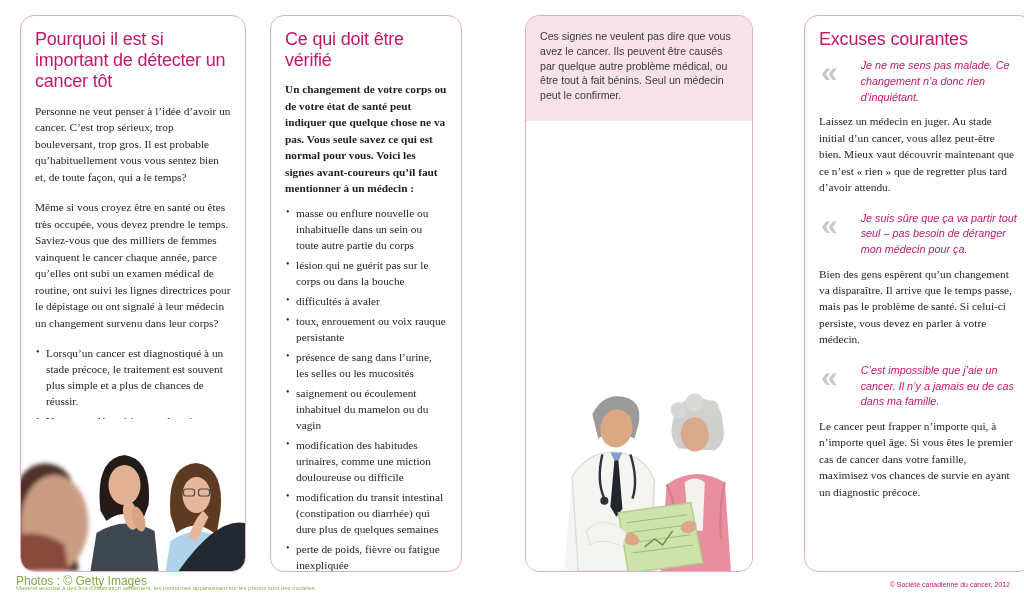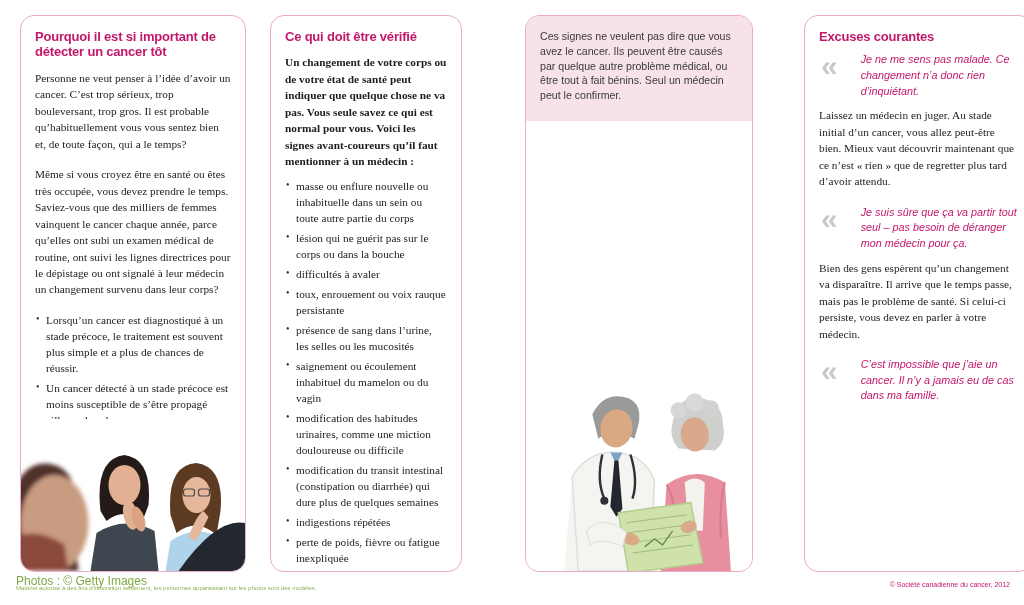--- a/index.html
+++ b/index.html
@@ -12,22 +12,22 @@
     border:1.5px solid #EBAAC5; border-radius:14px; background:#fff;
     overflow:hidden;
   }
   #panel-why    { left:20px;  width:226px; }
   #panel-check  { left:270px; width:192px; }
   #panel-wait   { left:525px; width:228px; }
   #panel-excuses{ left:804px; width:229px; }
   .pad { padding:13px 14px 0 14px; }
 
   .col-title {
-    font-family:"Liberation Sans", sans-serif; font-weight:bold;
-    font-size:13px; line-height:1.18; color:#C2176B; margin:0 0 10px 0;
+    font-family:"Liberation Sans", sans-serif; font-weight:normal;
+    font-size:18px; line-height:1.18; color:#C2176B; margin:0 0 10px 0;
     letter-spacing:-0.2px;
   }
   p.body { font-size:11.3px; line-height:1.46; color:#1d1d1d; margin:0 0 14px 0; }
   ul.dots { list-style:none; margin:0; padding:0; }
   ul.dots li {
     position:relative; padding-left:11px; font-size:11.3px; line-height:1.42;
     color:#1d1d1d; margin-bottom:4px;
   }
   ul.dots li::before {
     content:"\2022"; position:absolute; left:1px; top:0px; font-size:10px; color:#2a2a2a;
@@ -129,21 +129,20 @@
     <p class="body" style="margin-bottom:8px;font-weight:bold;">Un changement de votre corps ou de votre état de santé peut indiquer que quelque chose ne va pas. Vous seule savez ce qui est normal pour vous. Voici les signes avant-coureurs qu’il faut mentionner à un médecin :</p>
     <ul class="dots">
       <li>masse ou enflure nouvelle ou inhabituelle dans un sein ou toute autre partie du corps</li>
       <li>lésion qui ne guérit pas sur le corps ou dans la bouche</li>
       <li>difficultés à avaler</li>
       <li>toux, enrouement ou voix rauque persistante</li>
       <li>présence de sang dans l’urine, les selles ou les mucosités</li>
       <li>saignement ou écoulement inhabituel du mamelon ou du vagin</li>
       <li>modification des habitudes urinaires, comme une miction douloureuse ou difficile</li>
       <li>modification du transit intestinal (constipation ou diarrhée) qui dure plus de quelques semaines</li>
-      <li>indigestions répétées</li>
       <li>perte de poids, fièvre ou fatigue inexpliquée</li>
 
     </ul>
   </div>
 </section>
 
 <section class="panel" id="panel-wait">
   <div class="pinkbox">
     <p>Ces signes ne veulent pas dire que vous avez le cancer. Ils peuvent être causés par quelque autre problème médical, ou être tout à fait bénins. Seul un médecin peut le confirmer.</p>
   </div>
@@ -193,18 +192,19 @@
     <div class="qrow">
       <span class="gmark">«</span>
       <p class="qtext">Je suis sûre que ça va partir tout seul – pas besoin de déranger mon médecin pour ça.</p>
     </div>
     <p class="response">Bien des gens espèrent qu’un changement va disparaître. Il arrive que le temps passe, mais pas le problème de santé. Si celui-ci persiste, vous devez en parler à votre médecin.</p>
 
     <div class="qrow">
       <span class="gmark">«</span>
       <p class="qtext">C’est impossible que j’aie un cancer. Il n’y a jamais eu de cas dans ma famille.</p>
     </div>
+    <p class="response">Le cancer peut frapper n’importe qui, à n’importe quel âge. Si vous êtes le premier cas de cancer dans votre famille, maximisez vos chances de survie en ayant un diagnostic précoce.</p>
   </div>
 </section>
 
 <div class="credit">Photos : © Getty Images</div>
 <div class="credit-note">Matériel autorisé à des fins d’illustration seulement, les personnes apparaissant sur les photos sont des modèles.</div>
 <div class="copyright">© Société canadienne du cancer, 2012</div>
 
 </body></html>

